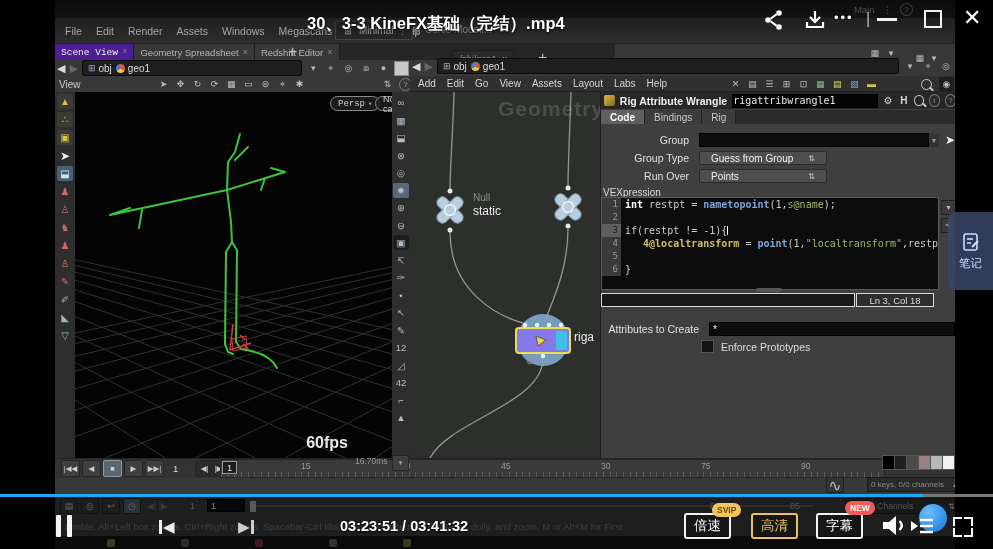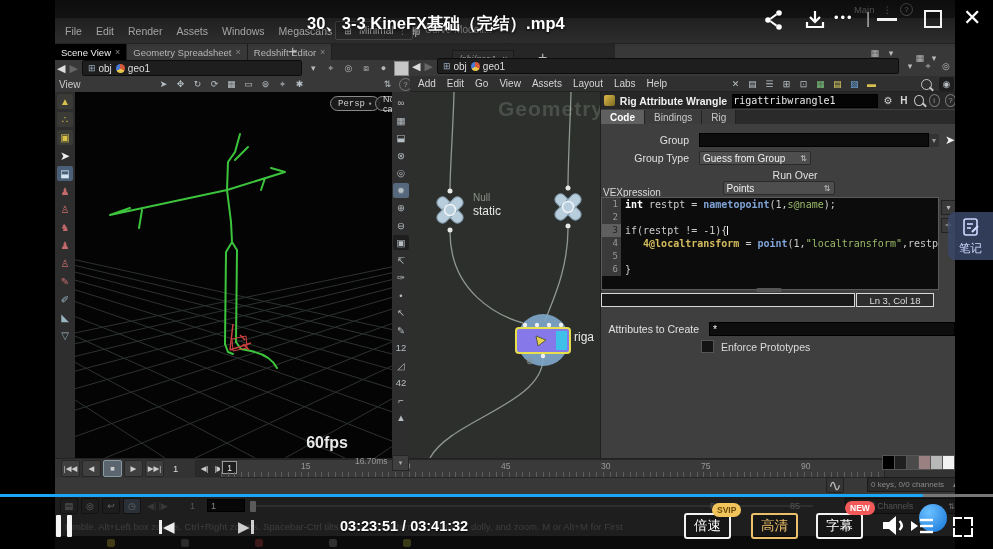--- a/index.html
+++ b/index.html
@@ -9,21 +9,21 @@
   
   .houdini{position:absolute;left:55px;top:0;width:900px;height:549px;background:#383838;overflow:hidden;color:#ccc;}
   .titlebar{position:absolute;left:0;top:0;width:900px;height:18px;background:#1c1c1c;}
   .tb-right{position:absolute;right:42px;top:3px;display:flex;gap:8px;align-items:center;color:#8a8a8a;font-size:9.5px;}
   .qcirc{display:inline-flex;width:11px;height:11px;border:1px solid #777;border-radius:50%;align-items:center;justify-content:center;font-size:8px;color:#999;}
   .menubar{position:absolute;left:0;top:18px;width:900px;height:26px;background:#303030;border-bottom:1px solid #242424;display:flex;align-items:center;gap:14px;padding-left:10px;box-sizing:border-box;font-size:10.5px;color:#c8c8c8;}
   .menubar .mi{cursor:default;}
   .chipbox{position:absolute;display:flex;align-items:center;gap:4px;background:#2a2a2a;border:1px solid #4c4c4c;border-radius:2px;height:17px;padding:0 5px;font-size:10px;color:#bbb;}
   .tabrow{position:absolute;left:0;top:44px;width:560px;height:16px;background:#262626;display:flex;font-size:9.5px;}
   .ptab{display:flex;align-items:center;gap:4px;padding:0 6px;background:#383838;border-right:1px solid #1d1d1d;color:#b5b5b5;}
-  .ptab:nth-of-type(1){background:#000000;color:#eee;}
+  .ptab:nth-of-type(1){background:#4c1d95;color:#eee;font-family:Liberation Mono, monospace;}
   .ptab .tx{color:#888;font-size:9px;}
   .plus{display:flex;align-items:center;padding:0 5px;color:#bbb;}
   .nettab{position:absolute;left:397px;top:50px;height:15px;display:flex;align-items:center;gap:6px;background:#2a2a2a;border:1px solid #1b1b1b;padding:0 6px;font-size:9px;color:#9a9a9a;font-style:italic;}
   .pathbar{position:absolute;height:16px;display:flex;align-items:center;gap:4px;font-size:10px;}
   .navarr{font-size:11px;color:#ddd;} .navarr.dim{color:#666;}
   .pathfield{display:flex;align-items:center;gap:4px;background:#1e1e1e;border:1px solid #0c0c0c;border-radius:2px;height:14px;padding:0 5px;color:#ddd;}
   .pathchip{display:flex;align-items:center;gap:3px;}
   .objglyph{font-size:9px;color:#9ab;}
   .geoglyph{width:9px;height:9px;border-radius:50%;background:conic-gradient(#d85a3a 0 33%,#e8c84a 33% 66%,#4a7ad8 66%);}
   .mini-ic{display:inline-flex;align-items:center;justify-content:center;width:14px;height:13px;color:#b8b8b8;font-size:9px;}
@@ -63,21 +63,21 @@
   .ptype{font-weight:bold;color:#f0f0f0;font-size:10.5px;white-space:nowrap;}
   .nname{width:172px;height:12px;background:#050505;border:1px solid #000;color:#e8e8e8;font-family:"DejaVu Sans Mono",monospace;font-size:10px;padding:0 0;display:flex;align-items:center;}
   .hico{display:inline-flex;width:13px;height:13px;align-items:center;justify-content:center;color:#d5d5d5;font-size:10px;}
   .ptabs{position:absolute;left:0;top:18px;width:355px;height:14px;background:#2a2a2a;display:flex;font-size:10px;}
   .ptb{padding:0 9px;display:flex;align-items:center;background:#3c3c3c;color:#c8c8c8;border-right:1px solid #222;}
   .ptb:nth-of-type(1){background:#606060;color:#fff;font-weight:bold;}
   .prow{position:absolute;display:flex;align-items:center;}
   .plabel{width:88px;text-align:right;color:#e0e0e0;padding-right:10px;font-size:10.5px;}
   .pfield{background:#0d0d0d;border:1px solid #000;height:12px;display:flex;align-items:center;padding:0 3px;color:#eee;}
   .ddarrow{width:10px;height:13px;background:#333;color:#999;font-size:7px;display:flex;align-items:center;justify-content:center;}
-  .dropdown{background:#4e4e4e;border-radius:2px;height:14px;display:flex;align-items:center;justify-content:space-between;color:#f0f0f0;font-size:10px;padding:0 4px;box-shadow:inset 0 0 0 1px #2a2a2a;}
+  .dropdown{background:#4e4e4e;border-radius:2px;height:14px;display:flex;align-items:center;justify-content:space-between;color:#f0f0f0;font-size:10px;padding:0 12px;box-shadow:inset 0 0 0 1px #2a2a2a;}
   .updn{color:#c5c5c5;font-size:8px;margin-left:6px;}
   .vexlabel{position:absolute;left:2px;top:95px;color:#d8d8d8;font-size:10px;}
   .editor{position:absolute;left:0;top:105px;width:338px;height:93px;background:#0c0c0c;border:1px solid #5a5a5a;box-sizing:border-box;font-family:"DejaVu Sans Mono",monospace;font-size:10px;overflow:hidden;}
   .cline{display:flex;height:13px;line-height:13px;}
   .cline .ln{width:16px;background:#3a3a3a;color:#999;text-align:right;padding-right:3px;flex:none;font-size:9px;}
   .cline.cur .ln{background:#5f5f5f;color:#222;}
   .cline .lt{padding-left:4px;white-space:pre;}
   .cline.cur .lt::after{content:"";display:inline-block;width:1px;height:9px;background:#fff;vertical-align:-1px;}
   .tk-kw{color:#ffffff;font-weight:bold;} .tk-pl{color:#cccccc;} .tk-op{color:#cccccc;}
   .tk-fn{color:#7fa3d7;font-weight:bold;} .tk-st{color:#9cbb6a;} .tk-at{color:#d2bc5e;font-weight:bold;}
@@ -124,21 +124,21 @@
   .badge{position:absolute;height:14px;border-radius:7px;font-size:8.5px;font-weight:bold;display:flex;align-items:center;justify-content:center;padding:0 5px;}
   .badge.svip{background:#f2c55c;color:#6b4a0a;}
   .badge.new{background:#f25a5a;color:#fff;}
   .bluecirc{position:absolute;left:919px;top:504px;width:28px;height:28px;border-radius:50%;background:radial-gradient(circle at 35% 30%,#6cc0ff,#1273d8);}
   .fsbtn{position:absolute;left:953px;top:517px;width:20px;height:20px;}
   .fsbtn i{position:absolute;width:7px;height:7px;border:2px solid #fff;}
   .fsbtn i:nth-child(1){left:0;top:0;border-right:none;border-bottom:none;}
   .fsbtn i:nth-child(2){right:0;top:0;border-left:none;border-bottom:none;}
   .fsbtn i:nth-child(3){left:0;bottom:0;border-right:none;border-top:none;}
   .fsbtn i:nth-child(4){right:0;bottom:0;border-left:none;border-top:none;}
-  .notesbtn{position:absolute;left:948px;top:212px;width:45px;height:48px;background:rgba(58,70,105,.85);border-radius:8px 0 0 8px;display:flex;flex-direction:column;align-items:center;justify-content:center;gap:4px;color:#d0d9ff;font-size:11.5px;}
+  .notesbtn{position:absolute;left:948px;top:212px;width:45px;height:78px;background:rgba(58,70,105,.85);border-radius:8px 0 0 8px;display:flex;flex-direction:column;align-items:center;justify-content:center;gap:4px;color:#d0d9ff;font-size:11.5px;}
 </style>
 </head>
 <body>
 
 <div id="stage">
 
   <div class="houdini">
 
     <div class="titlebar">
       <div class="tb-right">
@@ -455,21 +455,21 @@
         <span class="ddarrow">▼</span>
         <span style="color:#f0f0f0;font-size:12px;margin-left:6px;">➤</span>
       </div>
       <div class="prow" style="left:0;top:59px;width:355px;">
         <span class="plabel">Group Type</span>
         <span class="dropdown" style="width:104px;">
             <span>Guess from Group</span>
             <span class="updn">⇅</span>
           </span>
       </div>
-      <div class="prow" style="left:0;top:77px;width:355px;flex-direction:column;">
+      <div class="prow" style="left:0;top:77px;width:355px;">
         <span class="plabel">Run Over</span>
         <span class="dropdown" style="width:104px;">
             <span>Points</span>
             <span class="updn">⇅</span>
           </span>
       </div>
 
       <div class="vexlabel">VEXpression</div>
       <div class="editor">
           <div class="cline">

